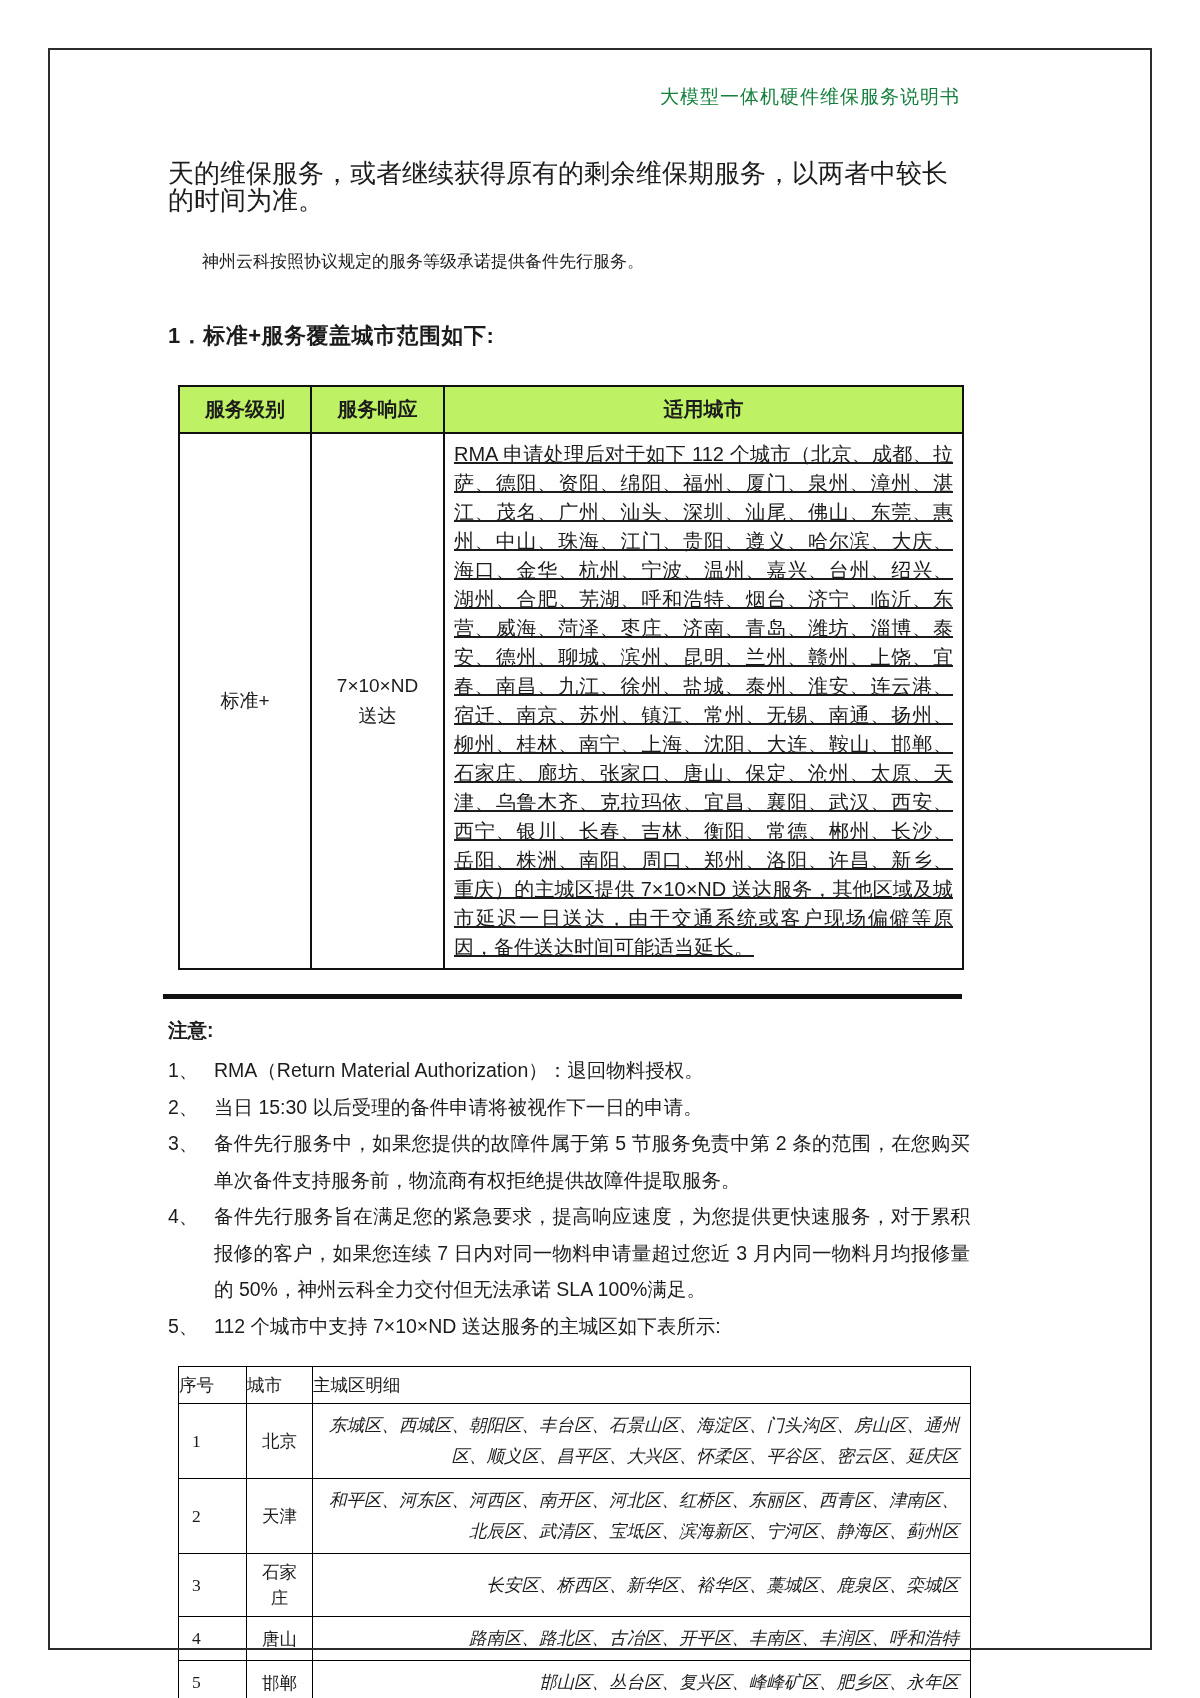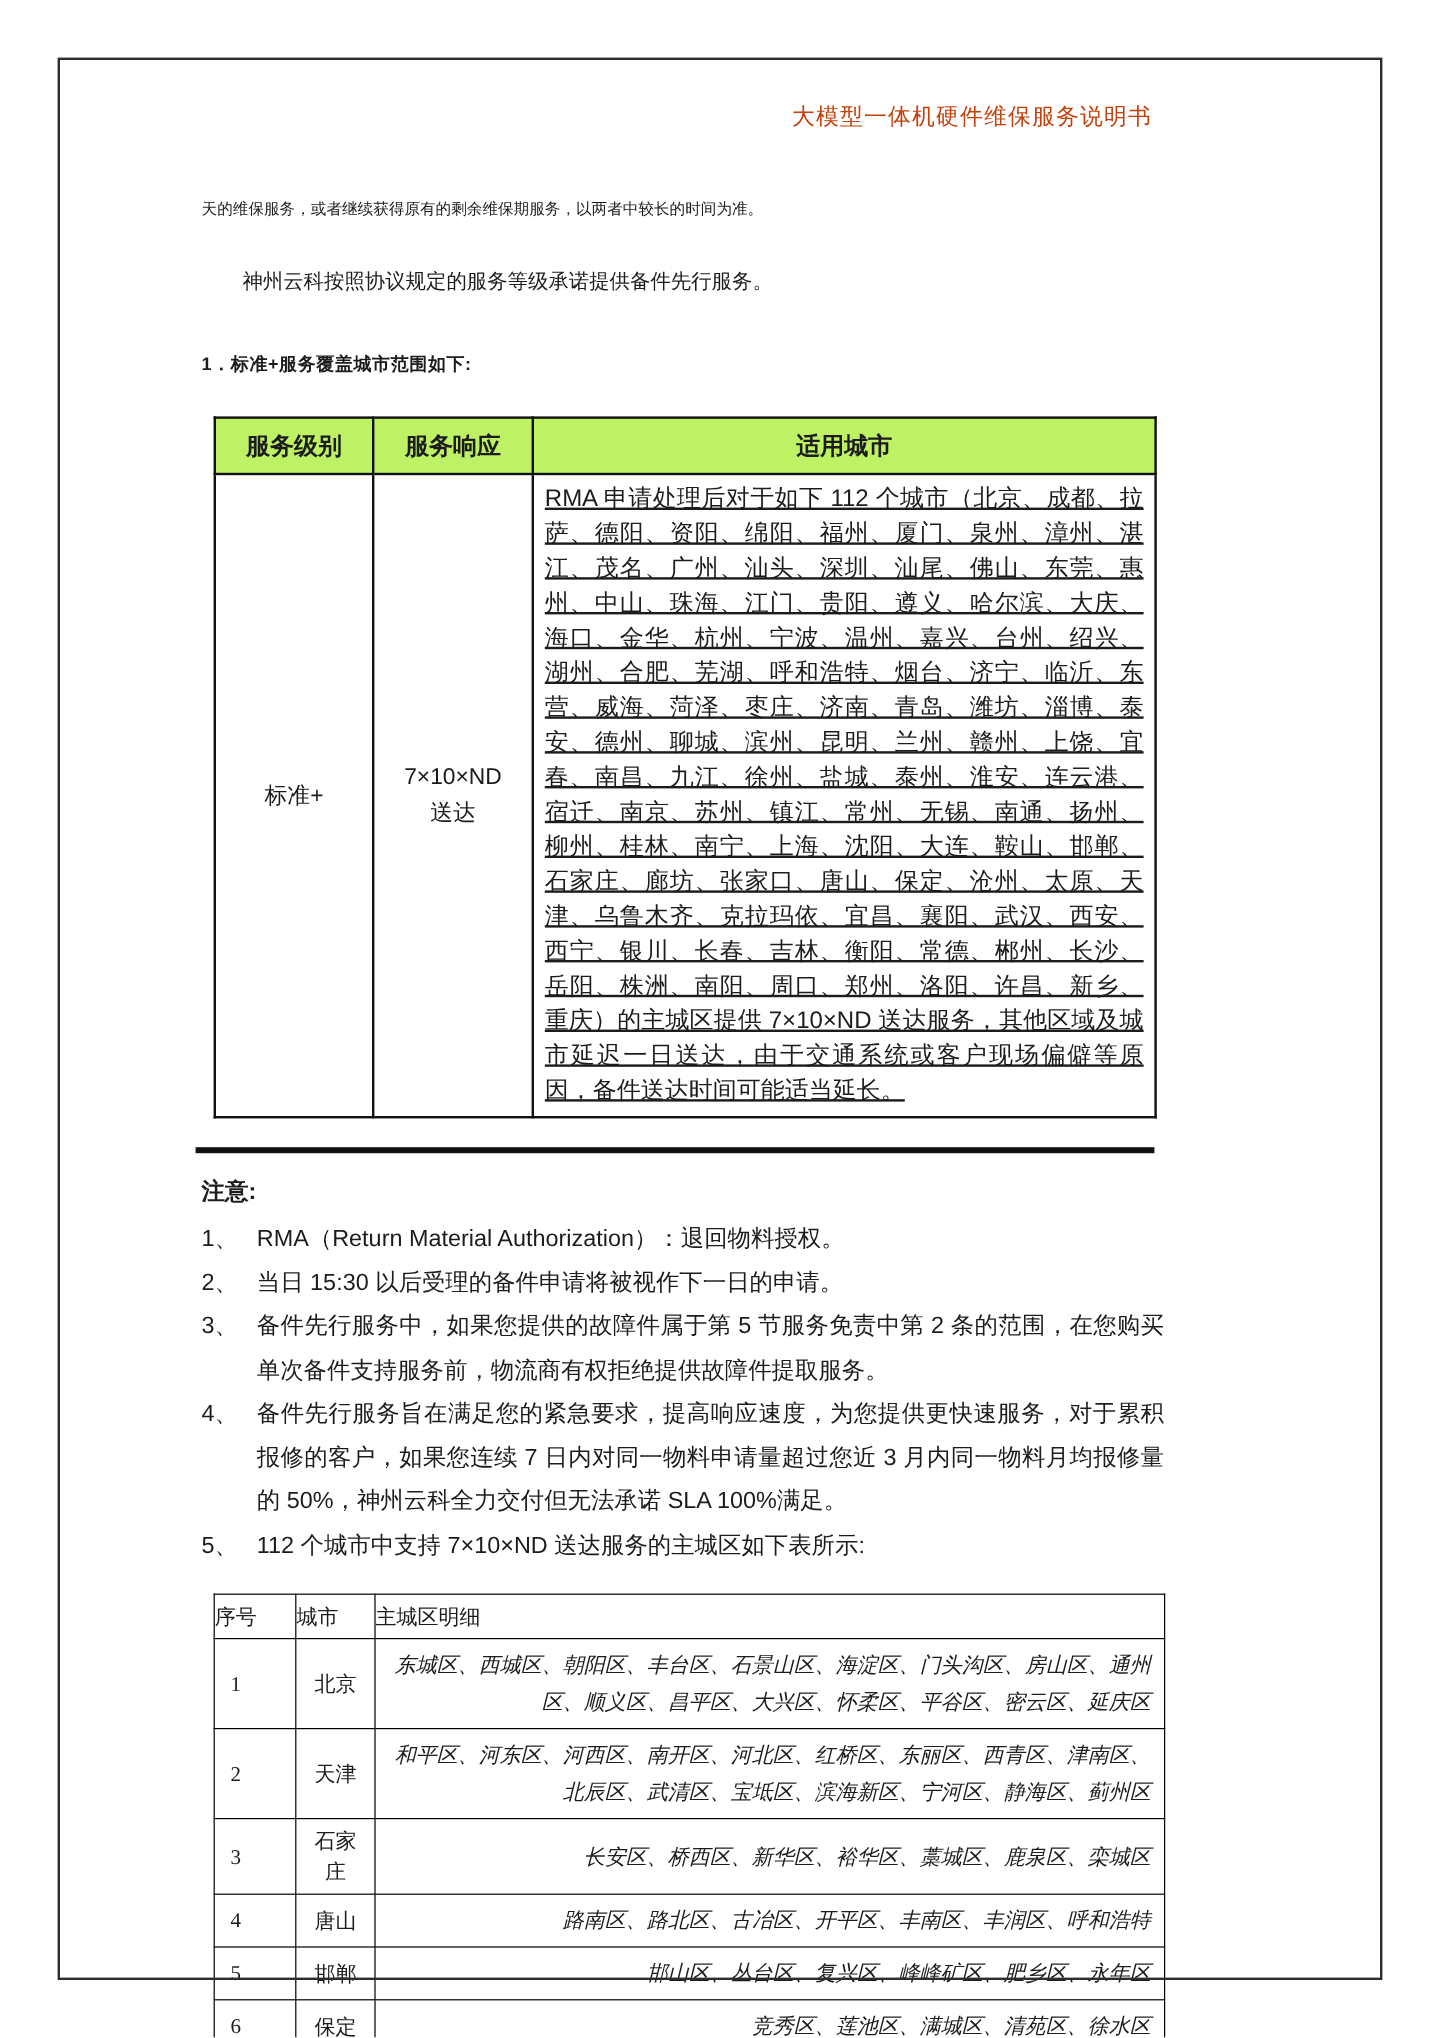--- a/index.html
+++ b/index.html
@@ -16,35 +16,35 @@
     position:absolute; top:48px; left:48px; right:48px; bottom:48px;
     border:2px solid #2d2d2d;
     pointer-events:none;
   }
   .doc-header {
     padding-top:84px;
     width:960px;
     text-align:right;
     font-family:"Liberation Serif", serif;
     font-size:19px;
-    color:#c2410c;
+    color:#15803d;
     letter-spacing:1px;
   }
   .para1 {
     margin:50px 0 0 168px; width:794px;
-    font-size:13px; line-height:27px;
+    font-size:26px; line-height:27px;
   }
   .para2 {
     margin:34px 0 12px 168px; width:794px;
     text-indent:2em;
     font-size:17px; line-height:27px;
   }
   .section-heading {
     margin:46px 0 0 168px;
-    font-size:15px; font-weight:bold;
+    font-size:22px; font-weight:bold;
     letter-spacing:0.5px;
   }
   table.svc {
     margin:34px 0 0 178px;
     width:784px;
     border-collapse:collapse;
     table-layout:fixed;
   }
   table.svc th, table.svc td { border:2px solid #111; }
   table.svc th {

